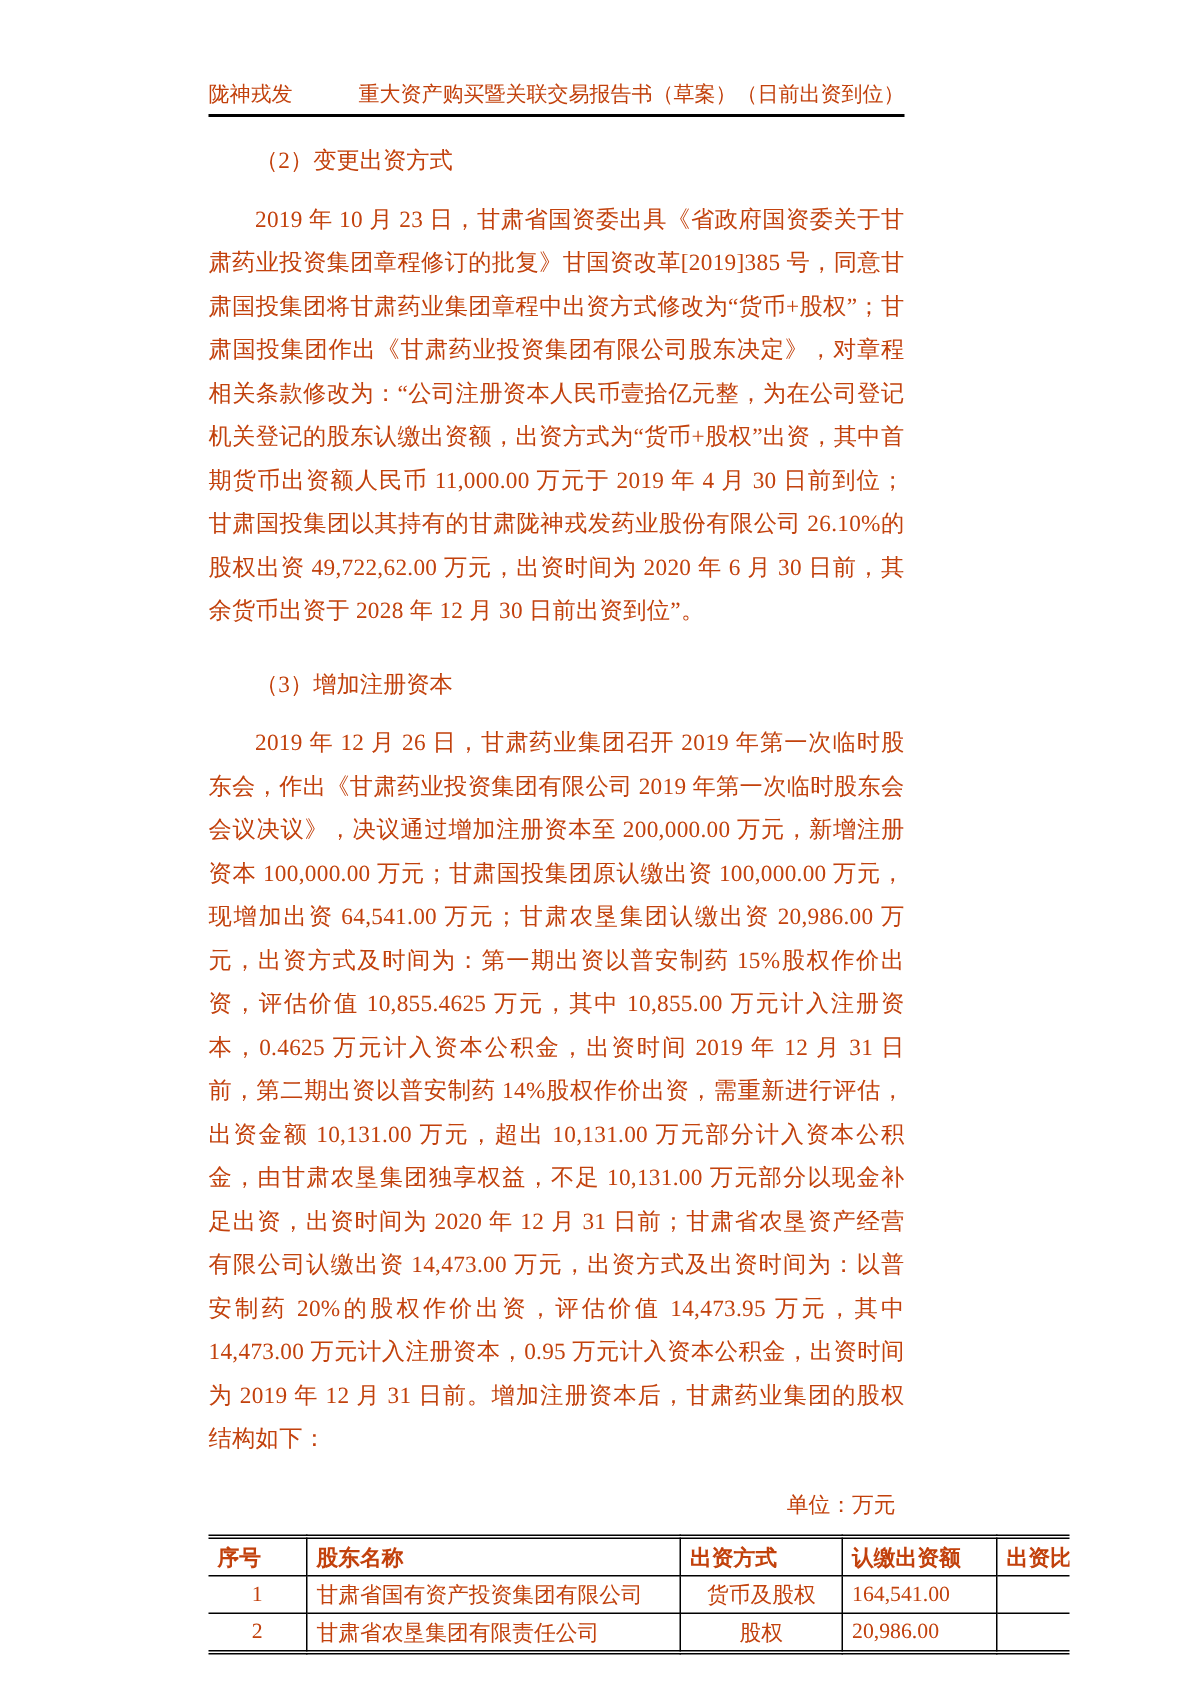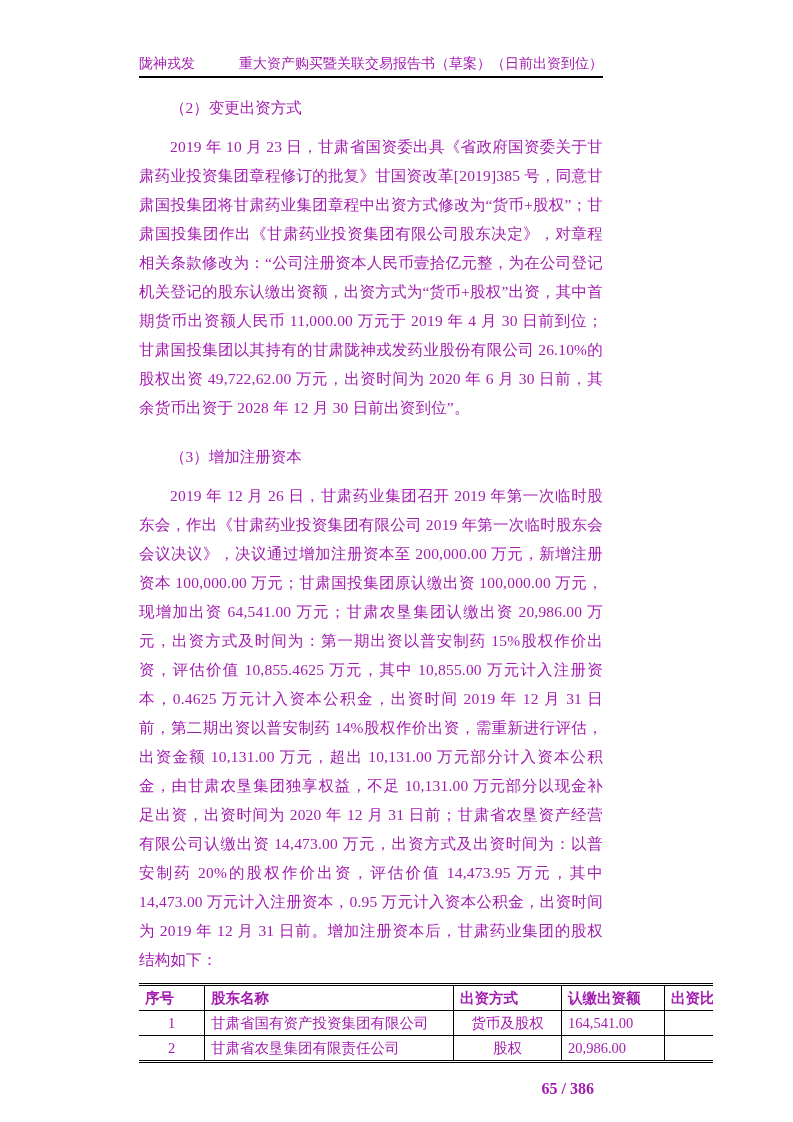--- a/index.html
+++ b/index.html
@@ -6,21 +6,21 @@
     margin: 0;
     padding: 0;
     background: #ffffff;
   }
   .page {
     position: relative;
     width: 633px;
     height: 1122px;
     margin: 0 auto;
     background: #ffffff;
-    color: #a21caf;
+    color: #c2410c;
     font-family: "Liberation Serif", "DejaVu Serif", serif;
     box-sizing: border-box;
     padding: 54px 110px 0 59px;
     overflow: hidden;
   }
   .doc-header {
     display: flex;
     justify-content: space-between;
     align-items: flex-end;
     font-size: 14px;
@@ -110,20 +110,21 @@
   </div>
 
   <div class="sec-heading" id="heading-2">（2）变更出资方式</div>
 
   <div class="para">2019 年 10 月 23 日，甘肃省国资委出具《省政府国资委关于甘肃药业投资集团章程修订的批复》甘国资改革[2019]385 号，同意甘肃国投集团将甘肃药业集团章程中出资方式修改为“货币+股权”；甘肃国投集团作出《甘肃药业投资集团有限公司股东决定》，对章程相关条款修改为：“公司注册资本人民币壹拾亿元整，为在公司登记机关登记的股东认缴出资额，出资方式为“货币+股权”出资，其中首期货币出资额人民币 11,000.00 万元于 2019 年 4 月 30 日前到位；甘肃国投集团以其持有的甘肃陇神戎发药业股份有限公司 26.10%的股权出资 49,722,62.00 万元，出资时间为 2020 年 6 月 30 日前，其余货币出资于 2028 年 12 月 30 日前出资到位”。</div>
 
   <div class="sec-heading" id="heading-3">（3）增加注册资本</div>
 
   <div class="para">2019 年 12 月 26 日，甘肃药业集团召开 2019 年第一次临时股东会，作出《甘肃药业投资集团有限公司 2019 年第一次临时股东会会议决议》，决议通过增加注册资本至 200,000.00 万元，新增注册资本 100,000.00 万元；甘肃国投集团原认缴出资 100,000.00 万元，现增加出资 64,541.00 万元；甘肃农垦集团认缴出资 20,986.00 万元，出资方式及时间为：第一期出资以普安制药 15%股权作价出资，评估价值 10,855.4625 万元，其中 10,855.00 万元计入注册资本，0.4625 万元计入资本公积金，出资时间 2019 年 12 月 31 日前，第二期出资以普安制药 14%股权作价出资，需重新进行评估，出资金额 10,131.00 万元，超出 10,131.00 万元部分计入资本公积金，由甘肃农垦集团独享权益，不足 10,131.00 万元部分以现金补足出资，出资时间为 2020 年 12 月 31 日前；甘肃省农垦资产经营有限公司认缴出资 14,473.00 万元，出资方式及出资时间为：以普安制药 20%的股权作价出资，评估价值 14,473.95 万元，其中 14,473.00 万元计入注册资本，0.95 万元计入资本公积金，出资时间为 2019 年 12 月 31 日前。增加注册资本后，甘肃药业集团的股权结构如下：</div>
 
+  <div class="unit-label">单位：万元</div>
 
   <table class="shareholders">
     <thead>
       <tr>
         <th class="col-idx">序号</th>
         <th class="col-name">股东名称</th>
         <th class="col-method">出资方式</th>
         <th class="col-amount">认缴出资额</th>
         <th class="col-ratio">出资比例</th>
       </tr>

